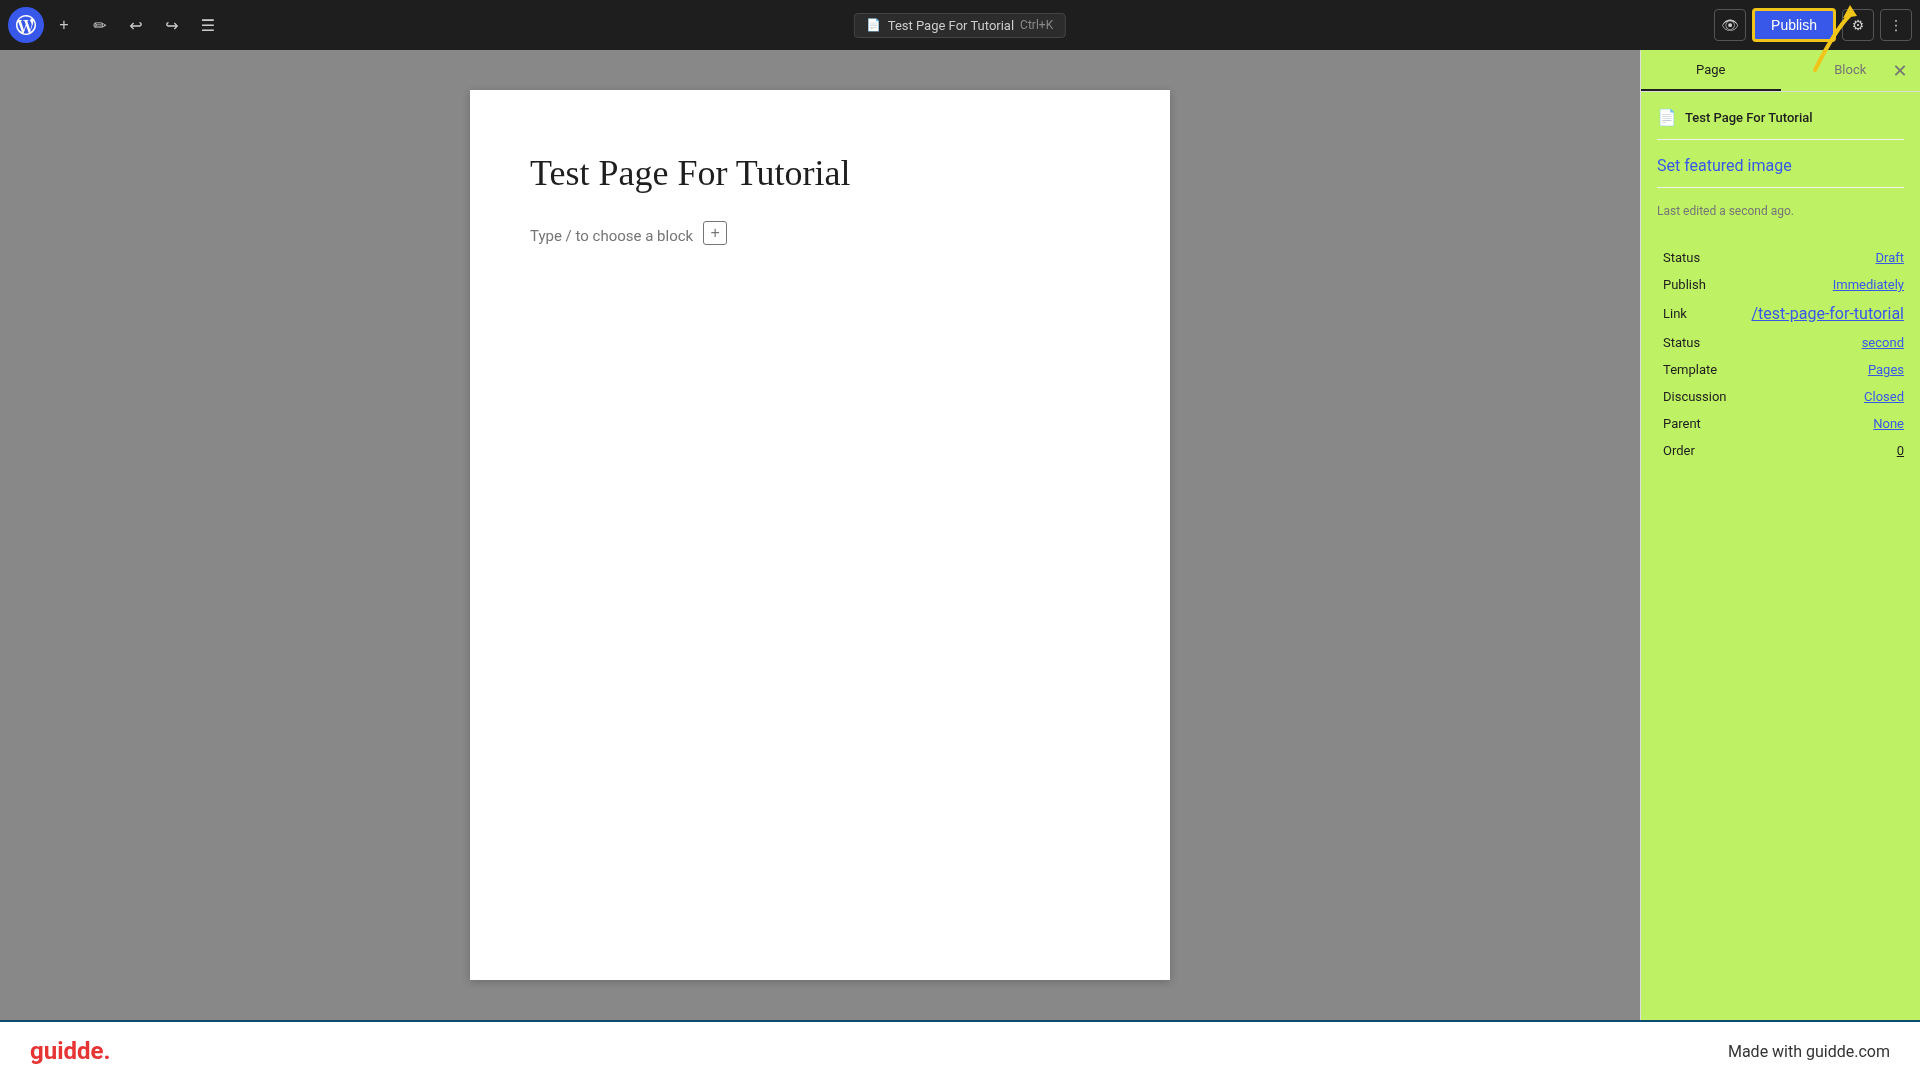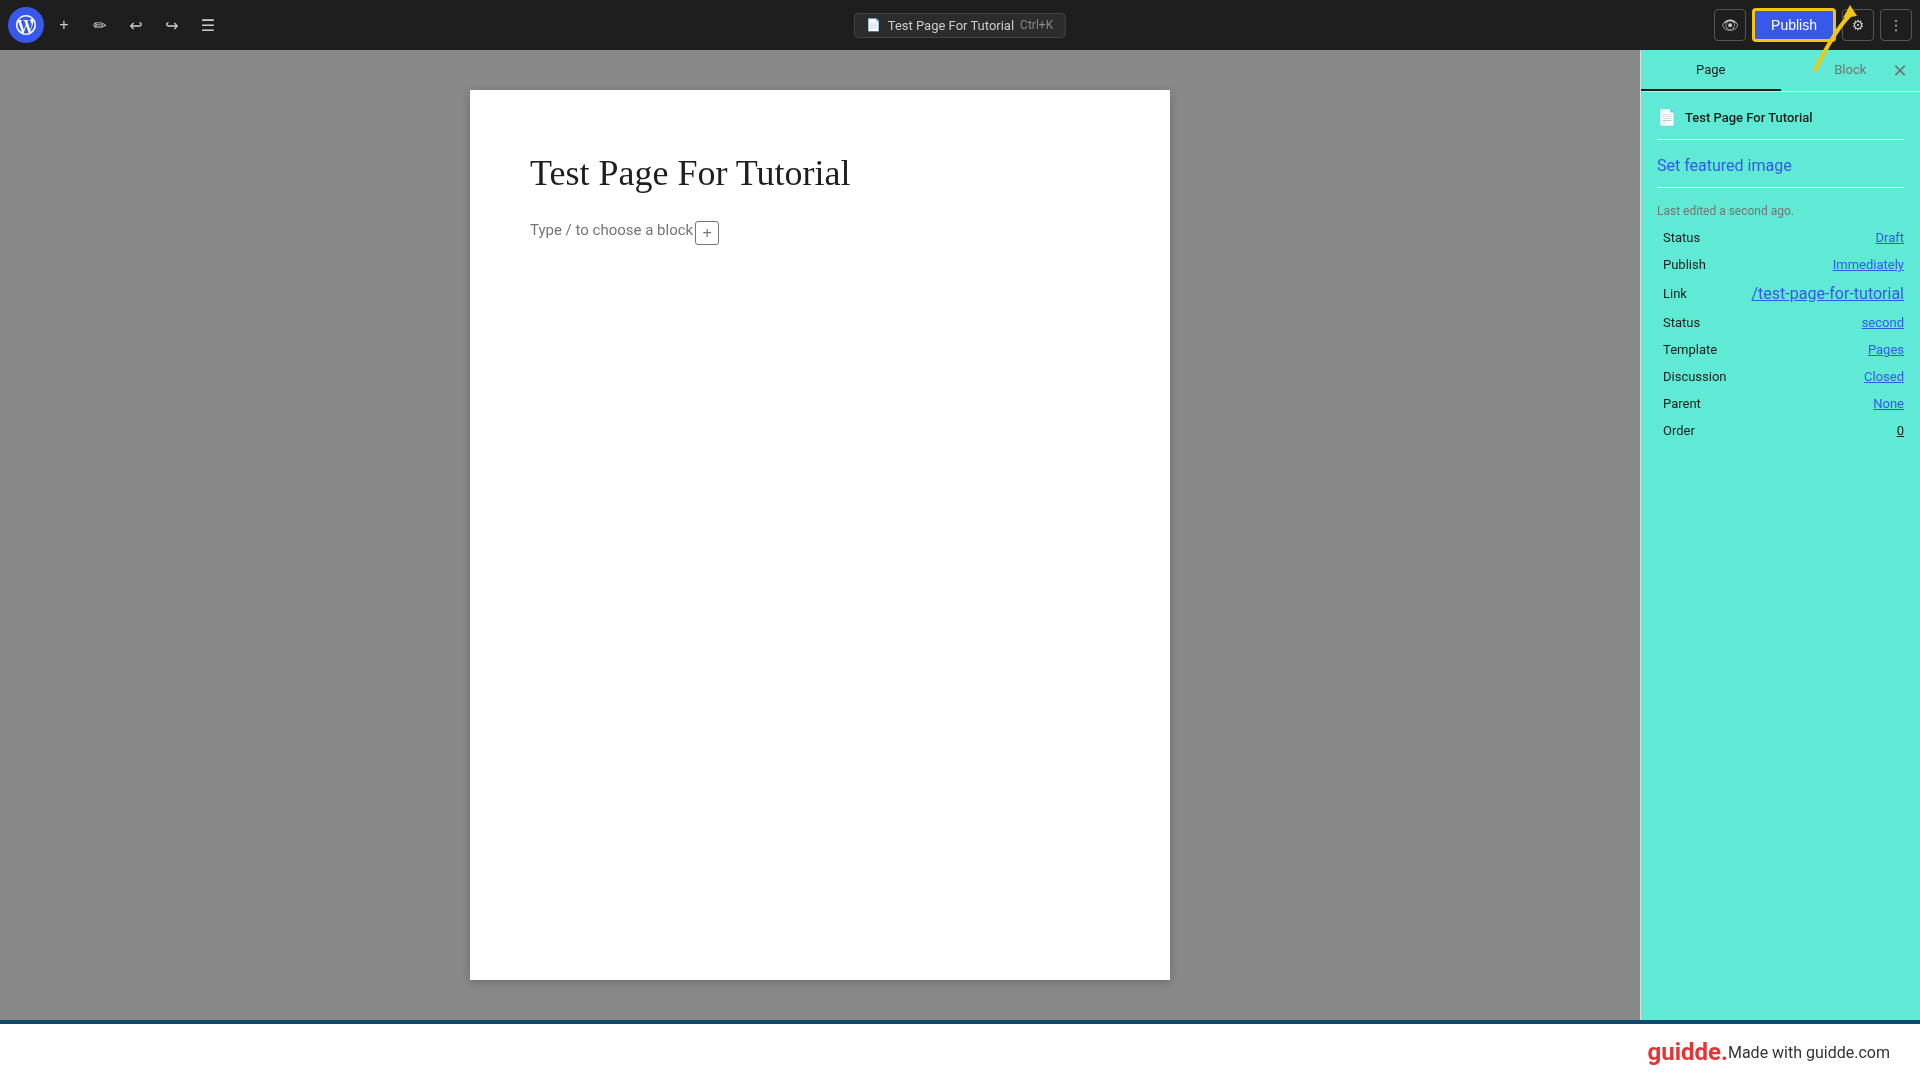--- a/index.html
+++ b/index.html
@@ -143,22 +143,22 @@
       font-size: 36px;
       font-weight: 400;
       color: #1e1e1e;
       margin-bottom: 24px;
       font-family: Georgia, serif;
       line-height: 1.3;
     }
 
     .block-placeholder {
       display: flex;
-      align-items: flex-start;
-      gap: 2px;
+      align-items: flex-end;
+      gap: 10px;
       color: #757575;
       font-size: 15px;
     }
 
     .add-block-btn {
       width: 24px;
       height: 24px;
       border: 1px solid #757575;
       border-radius: 3px;
       background: transparent;
@@ -167,21 +167,21 @@
       display: flex;
       align-items: center;
       justify-content: center;
       font-size: 16px;
       line-height: 1;
     }
 
     
     .sidebar {
       width: 280px;
-      background: #5eead4;
+      background: #bef264;
       border-left: 1px solid #ddd;
       display: flex;
       flex-direction: column;
     }
 
     .sidebar-tabs {
       display: flex;
       border-bottom: 1px solid #ddd;
       position: relative;
     }
@@ -241,44 +241,44 @@
       text-decoration: none;
       display: block;
       margin-bottom: 16px;
       padding-bottom: 12px;
       border-bottom: 1px solid #f0f0f0;
     }
 
     .last-edited {
       font-size: 12px;
       color: #757575;
-      margin-bottom: 12px;
+      margin-bottom: 32px;
     }
 
     .meta-row {
       display: flex;
       justify-content: space-between;
       align-items: center;
       margin-bottom: 12px;
       font-size: 13px;
       margin-left: 6px;
     }
     .meta-label { color: #1e1e1e; }
     .meta-value { color: #3858e9; cursor: pointer; text-decoration: underline; }
     .meta-value.plain { color: #1e1e1e; cursor: default; }
 
     
     .footer {
       height: 60px;
       background: white;
       display: flex;
       align-items: center;
-      justify-content: flex-end;
+      justify-content: space-between;
       padding: 0 30px;
-      border-top: 4px solid #0c4a6e;
+      border-top: 2px solid #0c4a6e;
       position: relative;
       z-index: 50;
     }
     .footer-logo {
       font-size: 24px;
       font-weight: 700;
       color: #e63333;
     }
     .footer-made-with {
       font-size: 16px;

